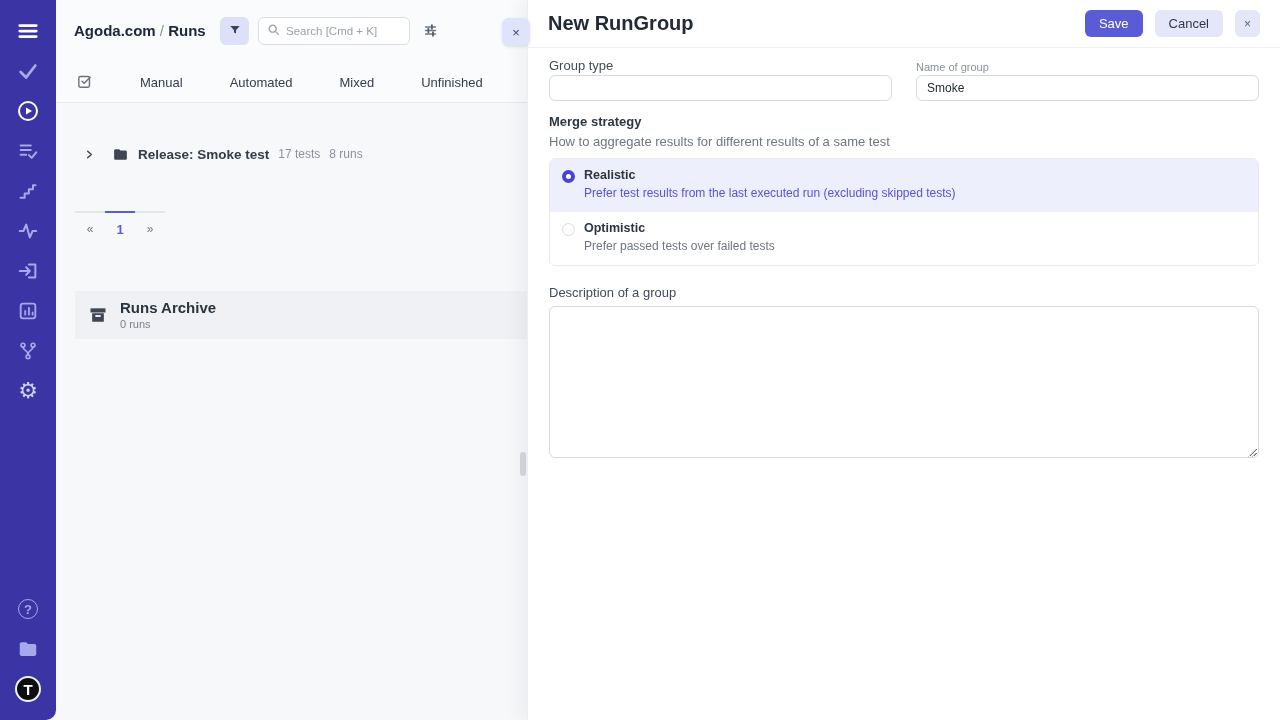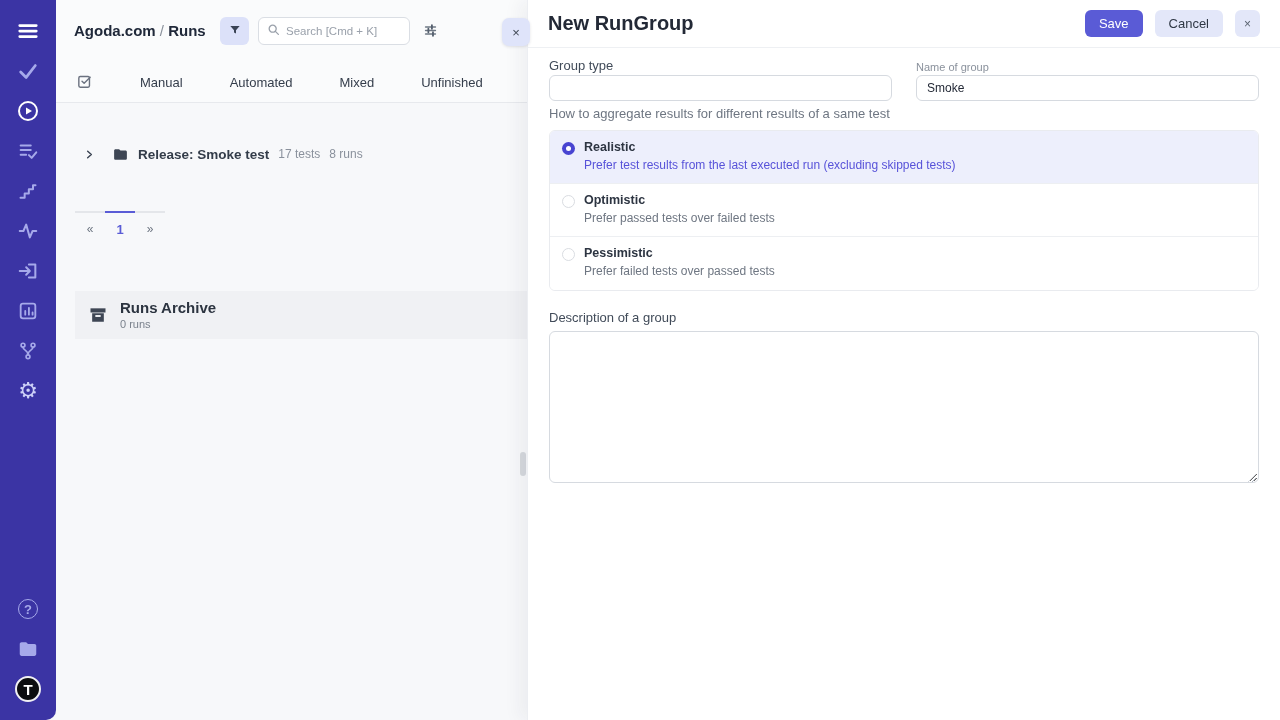--- a/index.html
+++ b/index.html
@@ -289,44 +289,38 @@
       <div>
         <div class="field-label-lg">Group type</div>
         <input class="text-input" value="" style="">
       </div>
       <div>
         <div class="field-label-sm">Name of group</div>
         <input class="text-input" value="Smoke" style="">
       </div>
     </div>
 
+    <div class="merge-label">Merge strategy</div>
     <div class="merge-hint">How to aggregate results for different results of a same test</div>
 
     <div class="options">
       <div class="option-row selected">
         <span class="radio checked"></span>
         <span>
           <div class="opt-label">Realistic</div>
           <div class="opt-desc">Prefer test results from the last executed run (excluding skipped tests)</div>
         </span>
       </div>
       <div class="option-row">
         <span class="radio"></span>
         <span>
           <div class="opt-label">Optimistic</div>
           <div class="opt-desc">Prefer passed tests over failed tests</div>
         </span>
       </div>
-      <div class="option-row">
-        <span class="radio"></span>
-        <span>
-          <div class="opt-label">Pessimistic</div>
-          <div class="opt-desc">Prefer failed tests over passed tests</div>
-        </span>
-      </div>
     </div>
 
     <div class="desc-label">Description of a group</div>
     <div class="ta-wrap">
       <textarea value="" style=""></textarea>
       <span class="ta-corner"></span>
     </div>
   </div>
 </section>
 

